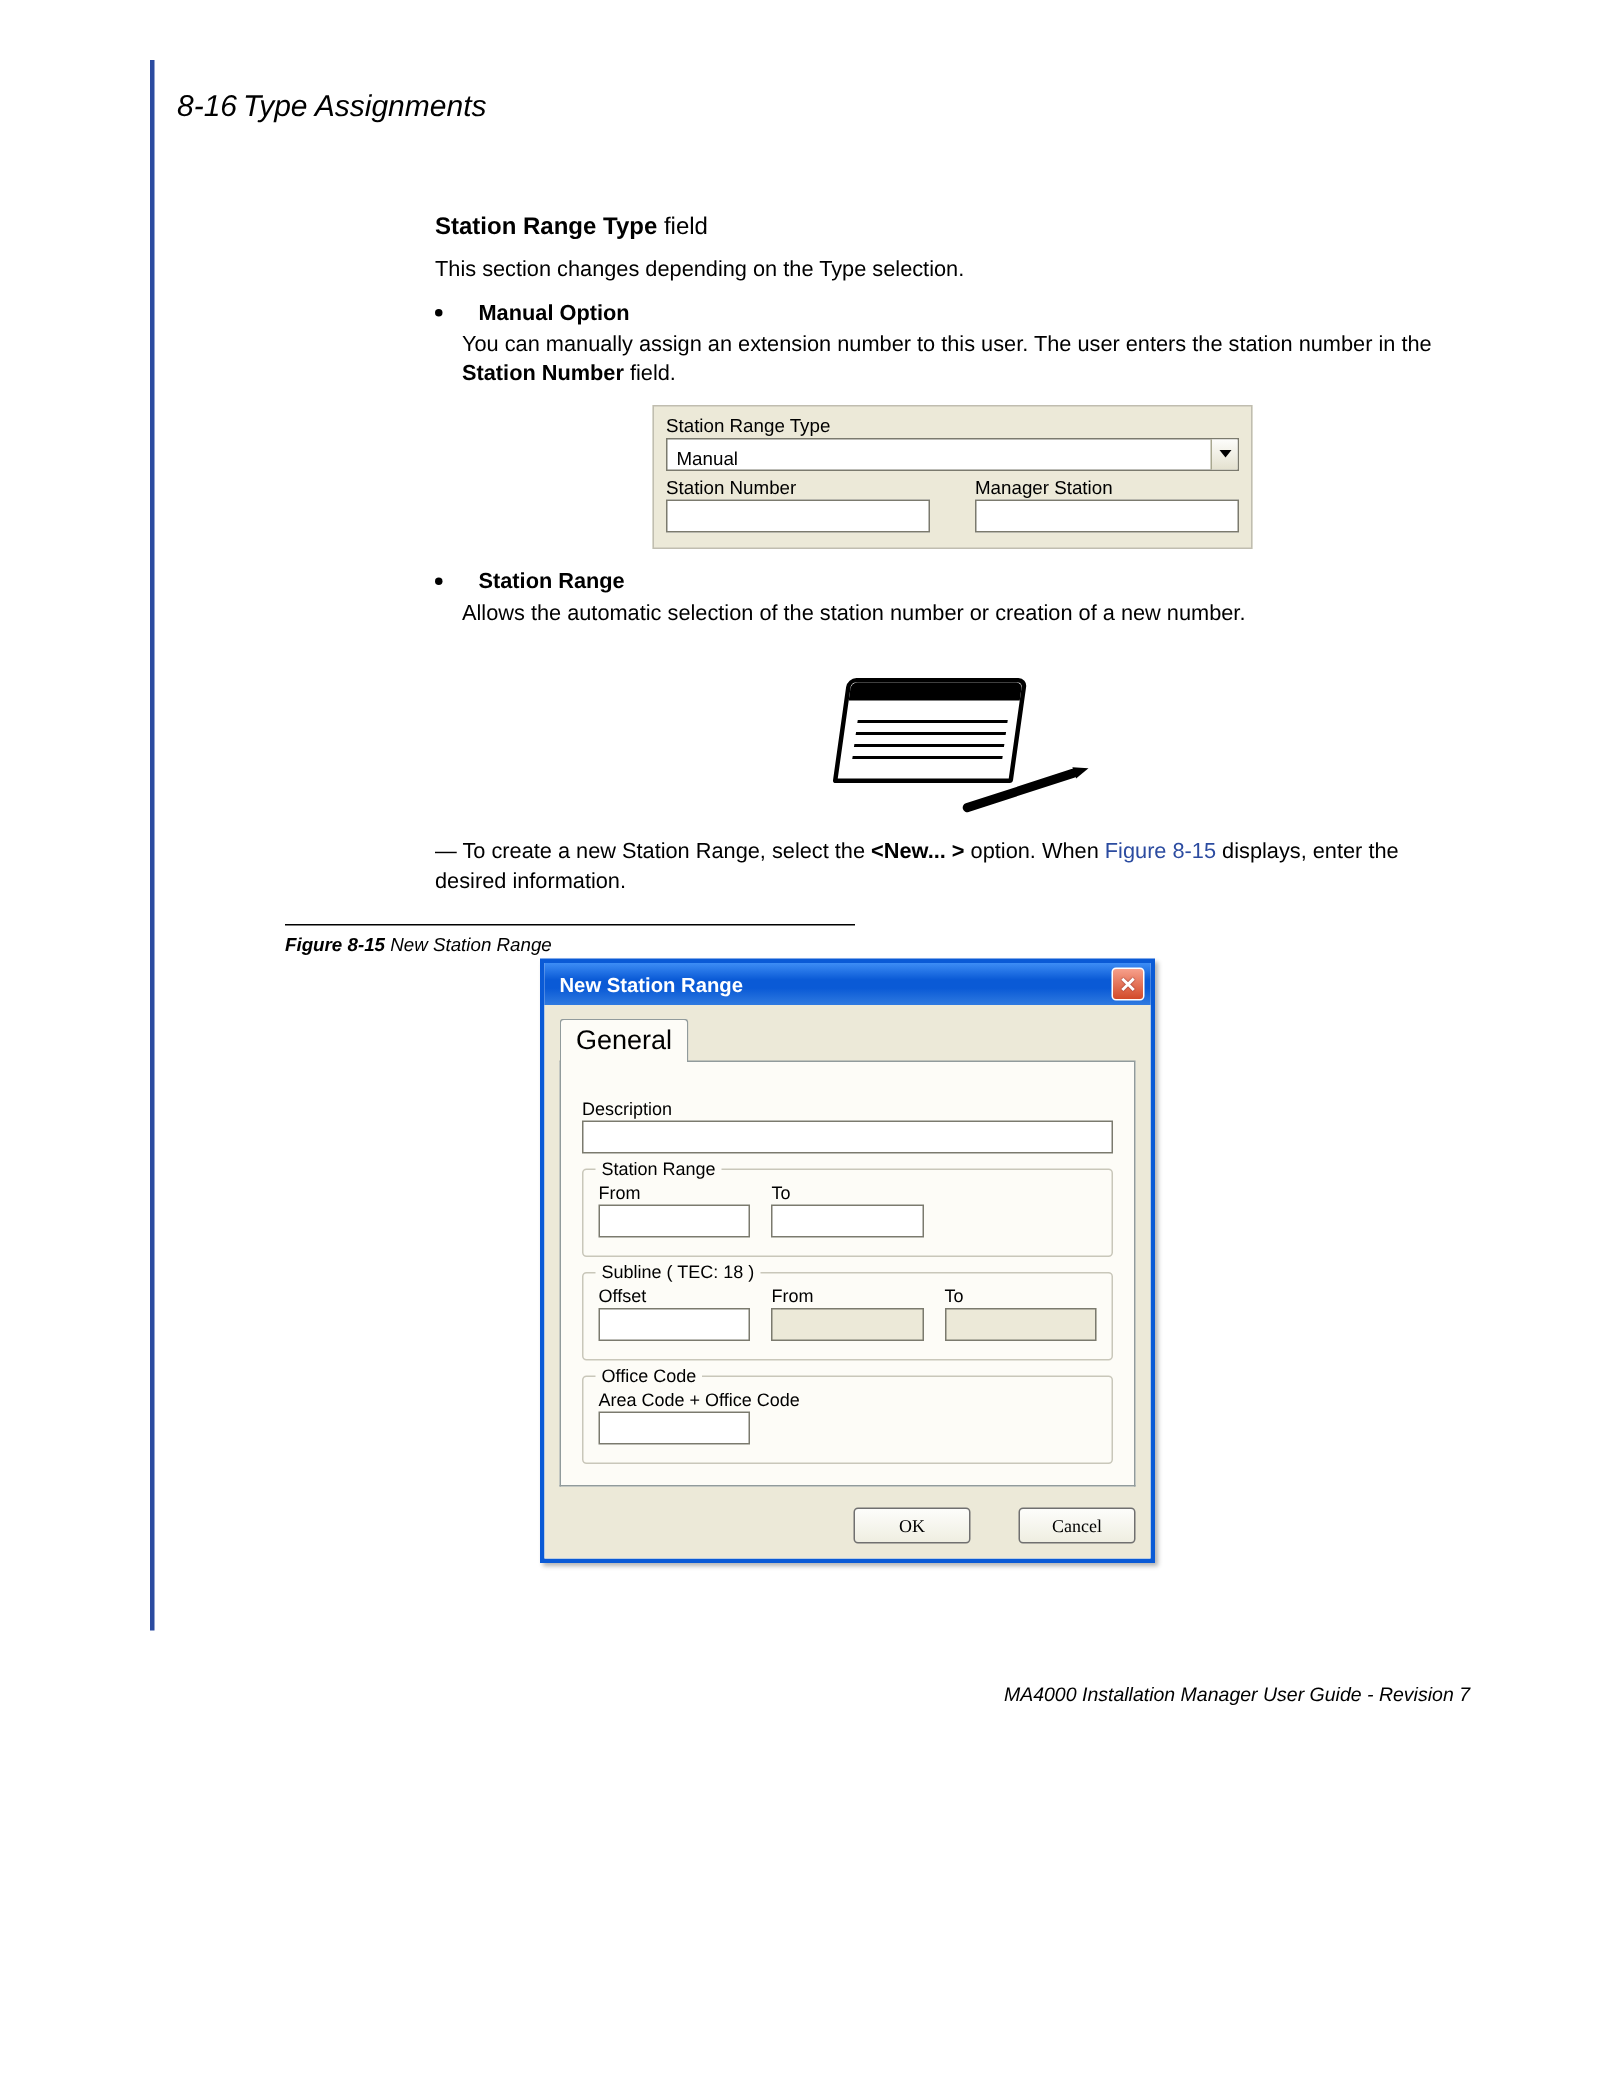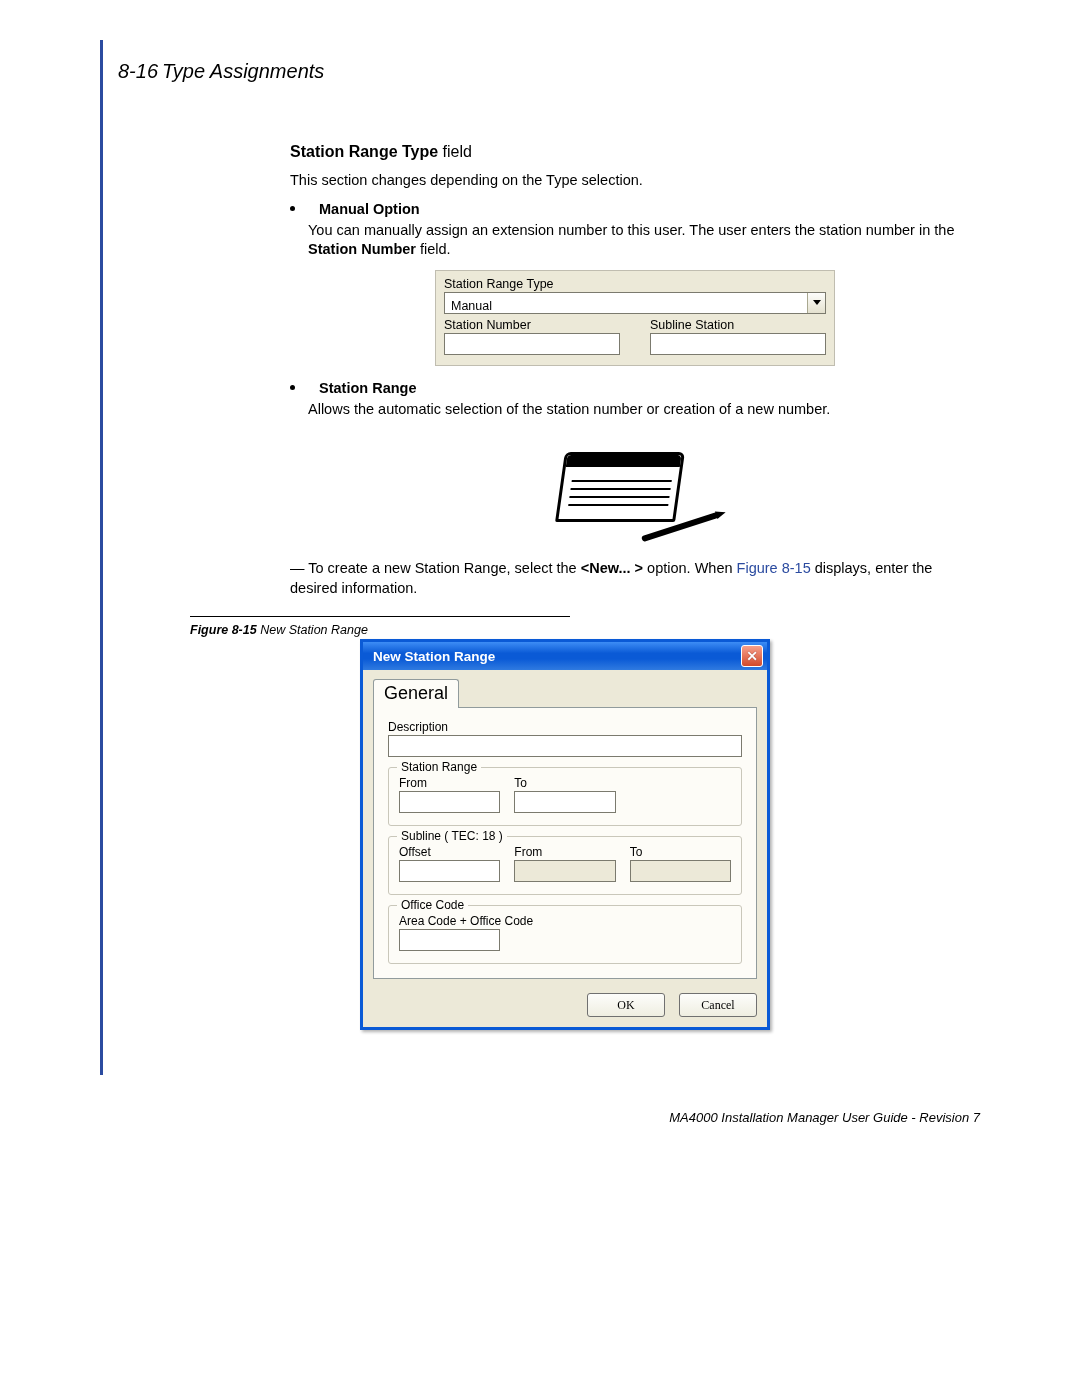--- a/index.html
+++ b/index.html
@@ -45,29 +45,29 @@
   .fig-caption .fig-bold { font-weight: bold; }
 
   
   .dialog { width: 410px; margin: 0 0 0 70px; border: 3px solid #0a5ad6; font-family: Tahoma, sans-serif; font-size: 12px; box-shadow: 2px 2px 3px rgba(0,0,0,.3); }
   .titlebar { background: linear-gradient(#3d8df5,#0a5ad6 40%,#0a5ad6 60%,#2f7ae0); color:#fff; height:28px; display:flex; align-items:center; padding:0 4px 0 10px; font-weight:bold; font-size:13.5px; }
   .titlebar .spacer { flex:1; }
   .closebox { width:22px; height:22px; background: linear-gradient(#f7a08b,#d24a2a); border:1px solid #fff; border-radius:3px; display:flex; align-items:center; justify-content:center; color:#fff; font-weight:bold; text-shadow: 0 0 1px #600; font-size:14px;}
   .dlg-body { background:#ece9d8; padding:8px 10px 10px 10px; }
   .tabstrip { display:flex; border-bottom:1px solid #919b9c; margin-bottom:0; }
   .tab { background:#fdfcf7; border:1px solid #919b9c; border-bottom:none; padding:3px 10px 4px 10px; border-radius:3px 3px 0 0; font-size:18px; position:relative; top:1px; }
-  .tabpanel { border:1px solid #919b9c; border-top:none; background:#fdfcf7; padding:12px 14px 14px 14px; }
+  .tabpanel { border:1px solid #919b9c; border-top:none; background:#fdfcf7; padding:24px 14px 14px 14px; }
   .fld-label { font-size:12px; margin-bottom:1px; }
   .fld-input { border:1px solid #7b7a6e; background:#fff; height:22px; width:100%; }
   .fld-input.ro { background:#ece9d8; }
   .group { border:1px solid #c9c7ba; border-radius:3px; margin-top:10px; padding:8px 10px 12px 10px; position:relative; }
   .group .legend { position:absolute; top:-8px; left:8px; background:#fdfcf7; padding:0 4px; font-size:12px; }
   .grow { display:flex; gap:14px; }
   .gcol { flex:1; }
-  .btnrow { display:flex; justify-content:flex-end; gap:14px; margin-top:14px; }
+  .btnrow { display:flex; justify-content:flex-end; gap:32px; margin-top:14px; }
   .btn { min-width:78px; height:24px; background:linear-gradient(#fdfdfb,#efeee1); border:1px solid #707070; border-radius:3px; font-family:Tahoma; font-size:12px; display:flex; align-items:center; justify-content:center; }
 
   .footer { text-align:right; font-style:italic; font-size:13px; margin-top:80px; margin-right:0; }
 </style>
 </head>
 <body>
 
 <div class="page">
   <div class="side-rule"></div>
 
@@ -97,21 +97,21 @@
         <div class="sel-btn">
           <div class="tri-down"></div>
         </div>
       </div>
       <div class="row2">
         <div class="col">
           <div class="ui-label">Station Number</div>
           <div class="ui-input"></div>
         </div>
         <div class="col">
-          <div class="ui-label">Subline Station</div>
+          <div class="ui-label">Manager Station</div>
           <div class="ui-input"></div>
         </div>
       </div>
     </div>
 
     <div class="bullet-head">
       <span class="bullet-dot"></span>
       <span>Station Range</span>
     </div>
     <div class="body-text indent">Allows the automatic selection of the station number or creation of a new number.</div>

